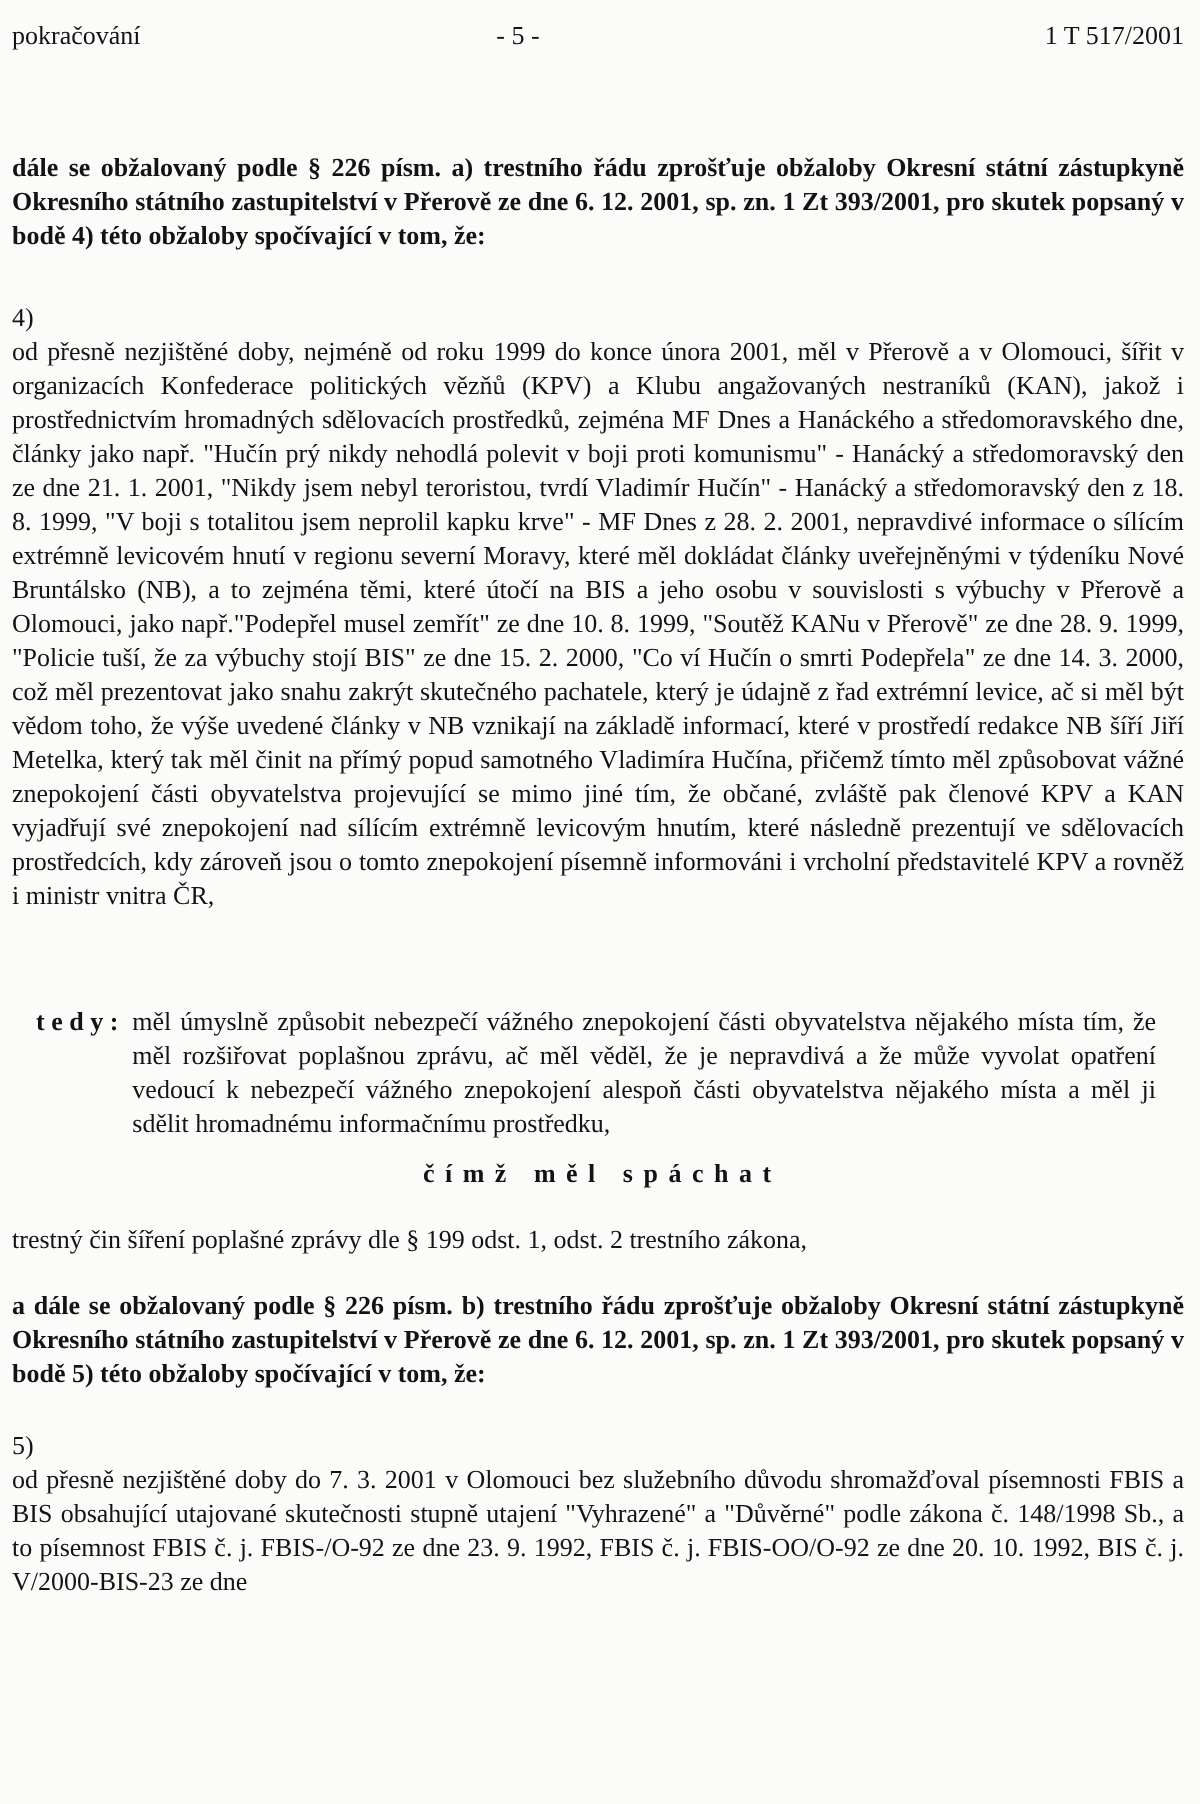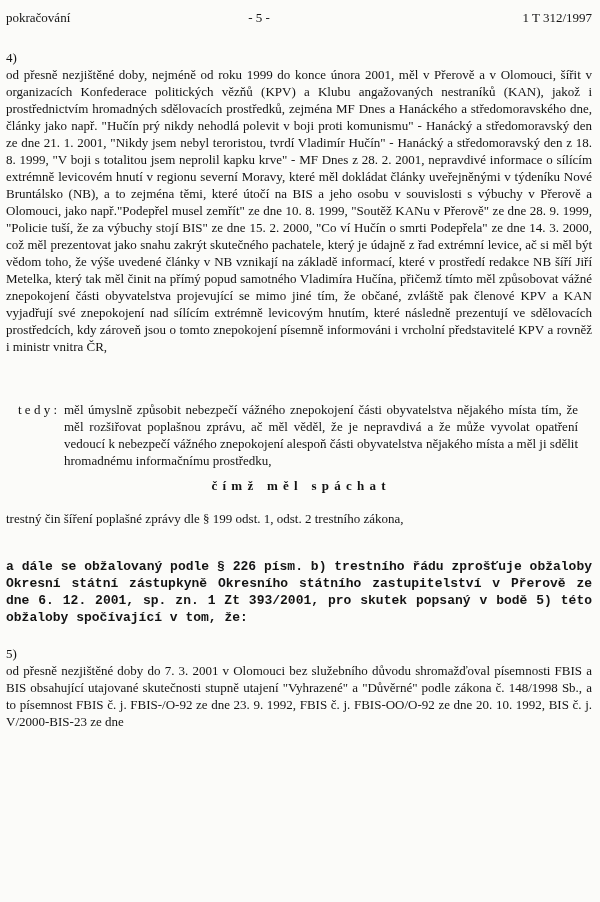--- a/index.html
+++ b/index.html
@@ -31,21 +31,21 @@
   .bold { font-weight: bold; }
   .acquittal-a { margin-top: 50px; }
   .point-label { margin-top: 24px; font-size: 13px; line-height: 17px; }
   .tedy {
     margin-top: 46px;
     display: flex;
     align-items: flex-start;
   }
   .tedy-label {
     white-space: pre;
-    font-weight: normal;
+    font-weight: bold;
     margin-left: 12px;
     flex: 0 0 auto;
     font-size: 13px; line-height: 17px;
     padding-right: 7px;
   }
   .tedy-body {
     flex: 1 1 auto;
     text-align: justify;
     padding-right: 14px;
   }
@@ -53,34 +53,35 @@
     margin-top: 8px;
     text-align: center;
     font-weight: bold;
     white-space: pre;
     font-size: 13px;
     letter-spacing: 1px;
     line-height: 17px;
   }
   .offense { margin-top: 16px; }
   .not-proven { margin-top: 16px; }
-  .acquittal-b { margin-top: 31px; font-family: Liberation Mono, monospace; }
+  .acquittal-b { margin-top: 16px; }
   .point5-label { margin-top: 19px; }
 </style>
 </head>
 <body>
 
 <div class="page">
 
   <div class="header">
     <span class="hl">pokračování</span>
     <span class="hc">- 5 -</span>
-    <span class="hr">1 T 312/1997</span>
+    <span class="hr">1 T 517/2001</span>
   </div>
 
+  <p class="just bold acquittal-a">dále se obžalovaný podle § 226 písm. a) trestního řádu zprošťuje obžaloby Okresní státní zástupkyně Okresního státního zastupitelství v Přerově ze dne 6. 12. 2001, sp. zn. 1 Zt 393/2001, pro skutek popsaný v bodě 4) této obžaloby spočívající v tom, že:</p>
 
   <div class="line point-label">4)</div>
   <p class="just">od přesně nezjištěné doby, nejméně od roku 1999 do konce února 2001, měl v Přerově a v Olomouci, šířit v organizacích Konfederace politických vězňů (KPV) a Klubu angažovaných nestraníků (KAN), jakož i prostřednictvím hromadných sdělovacích prostředků, zejména MF Dnes a Hanáckého a středomoravského dne, články jako např. "Hučín prý nikdy nehodlá polevit v boji proti komunismu" - Hanácký a středomoravský den ze dne 21. 1. 2001, "Nikdy jsem nebyl teroristou, tvrdí Vladimír Hučín" - Hanácký a středomoravský den z 18. 8. 1999, "V boji s totalitou jsem neprolil kapku krve" - MF Dnes z 28. 2. 2001, nepravdivé informace o sílícím extrémně levicovém hnutí v regionu severní Moravy, které měl dokládat články uveřejněnými v týdeníku Nové Bruntálsko (NB), a to zejména těmi, které útočí na BIS a jeho osobu v souvislosti s výbuchy v Přerově a Olomouci, jako např."Podepřel musel zemřít" ze dne 10. 8. 1999, "Soutěž KANu v Přerově" ze dne 28. 9. 1999, "Policie tuší, že za výbuchy stojí BIS" ze dne 15. 2. 2000, "Co ví Hučín o smrti Podepřela" ze dne 14. 3. 2000, což měl prezentovat jako snahu zakrýt skutečného pachatele, který je údajně z řad extrémní levice, ač si měl být vědom toho, že výše uvedené články v NB vznikají na základě informací, které v prostředí redakce NB šíří Jiří Metelka, který tak měl činit na přímý popud samotného Vladimíra Hučína, přičemž tímto měl způsobovat vážné znepokojení části obyvatelstva projevující se mimo jiné tím, že občané, zvláště pak členové KPV a KAN vyjadřují své znepokojení nad sílícím extrémně levicovým hnutím, které následně prezentují ve sdělovacích prostředcích, kdy zároveň jsou o tomto znepokojení písemně informováni i vrcholní představitelé KPV a rovněž i ministr vnitra ČR,</p>
 
   <div class="tedy">
     <span class="tedy-label">t e d y :</span>
     <p class="tedy-body">měl úmyslně způsobit nebezpečí vážného znepokojení části obyvatelstva nějakého místa tím, že měl rozšiřovat poplašnou zprávu, ač měl věděl, že je nepravdivá a že může vyvolat opatření vedoucí k nebezpečí vážného znepokojení alespoň části obyvatelstva nějakého místa a měl ji sdělit hromadnému informačnímu prostředku,</p>
   </div>
 
   <div class="cimz">č í m ž   m ě l   s p á c h a t</div>

